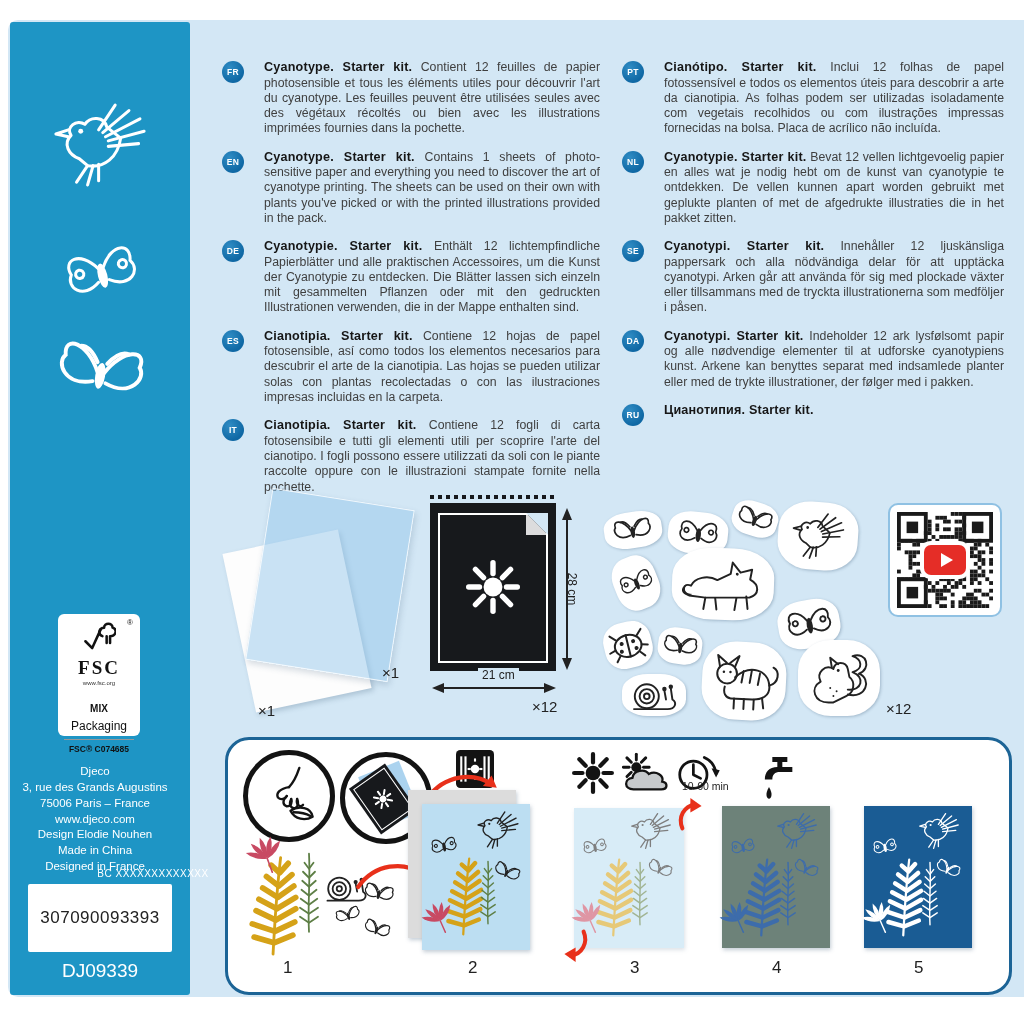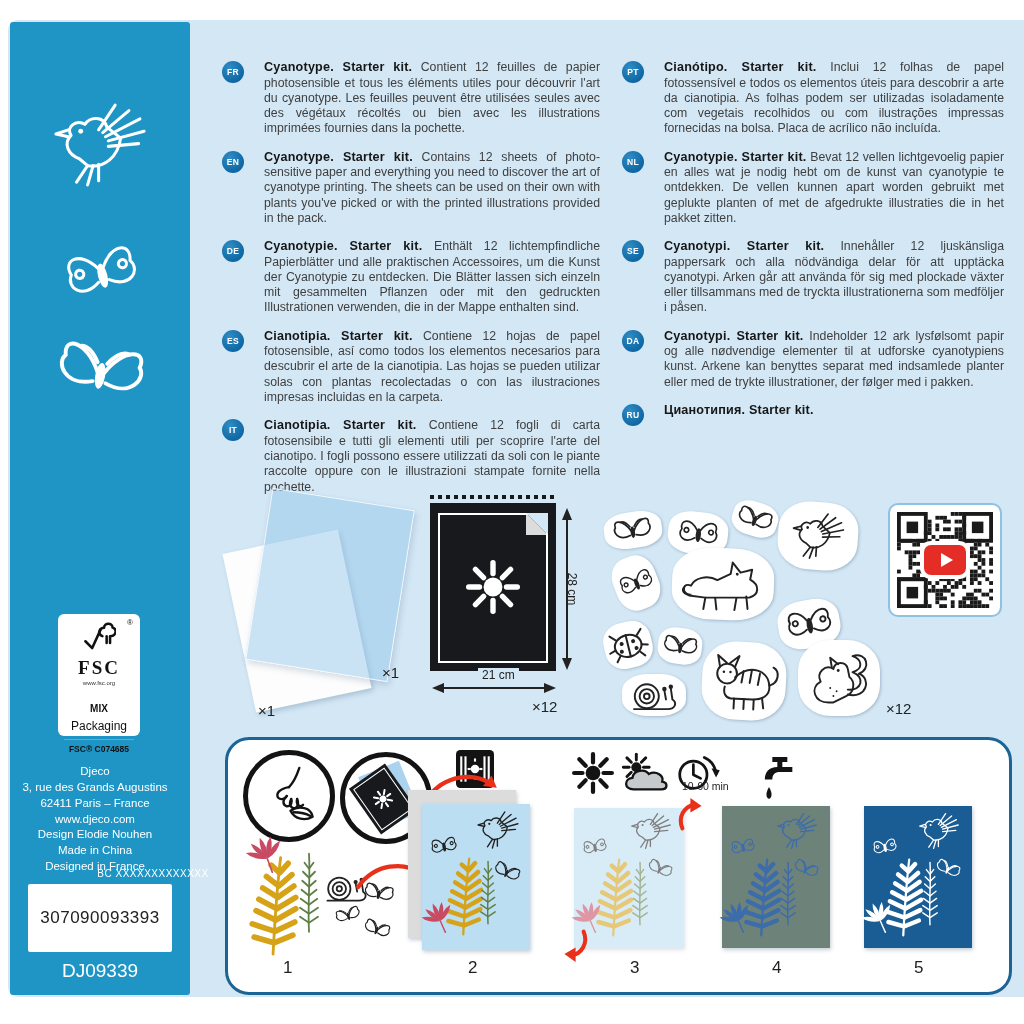--- a/index.html
+++ b/index.html
@@ -282,21 +282,21 @@
       <div class="brand">FSC</div>
       <div class="url">www.fsc.org</div>
       <div class="grade">MIX</div>
       <div class="scope">Packaging</div>
       <div class="lic">FSC® C074685</div>
     </div>
 
     <div class="addr">
       <div>Djeco</div>
       <div>3, rue des Grands Augustins</div>
-      <div>62411 Paris – France</div>
+      <div>75006 Paris – France</div>
       <div>www.djeco.com</div>
       <div>Design Elodie Nouhen</div>
       <div>Made in China</div>
       <div>Designed in France</div>
     </div>
 
     <div class="bc">BC XXXXXXXXXXXXX</div>
     <div class="barcode">
       <span>307090093393</span>
     </div>
@@ -305,21 +305,21 @@
 
   <div class="col col1">
     <div class="lang">
       <span class="badge">FR</span>
       <p><strong>Cyanotype. Starter kit.</strong>
       <span>Contient 12 feuilles de papier photosensible et tous les éléments utiles pour découvrir l'art du cyanotype. Les feuilles peuvent être utilisées seules avec des végétaux récoltés ou bien avec les illustrations imprimées fournies dans la pochette.</span></p>
     </div>
     <div class="lang">
       <span class="badge">EN</span>
       <p><strong>Cyanotype. Starter kit.</strong>
-      <span>Contains 12 sheets of photo-sensitive paper and everything you need to discover the art of cyanotype printing. The sheets can be used on their own with plants you've picked or with the printed illustrations provided in the pack.</span></p>
+      <span>Contains 1 sheets of photo-sensitive paper and everything you need to discover the art of cyanotype printing. The sheets can be used on their own with plants you've picked or with the printed illustrations provided in the pack.</span></p>
     </div>
     <div class="lang">
       <span class="badge">DE</span>
       <p><strong>Cyanotypie. Starter kit.</strong>
       <span>Enthält 12 lichtempfindliche Papierblätter und alle praktischen Accessoires, um die Kunst der Cyanotypie zu entdecken. Die Blätter lassen sich einzeln mit gesammelten Pflanzen oder mit den gedruckten Illustrationen verwenden, die in der Mappe enthalten sind.</span></p>
     </div>
     <div class="lang">
       <span class="badge">ES</span>
       <p><strong>Cianotipia. Starter kit.</strong>
       <span>Contiene 12 hojas de papel fotosensible, así como todos los elementos necesarios para descubrir el arte de la cianotipia. Las hojas se pueden utilizar solas con plantas recolectadas o con las ilustraciones impresas incluidas en la carpeta.</span></p>

